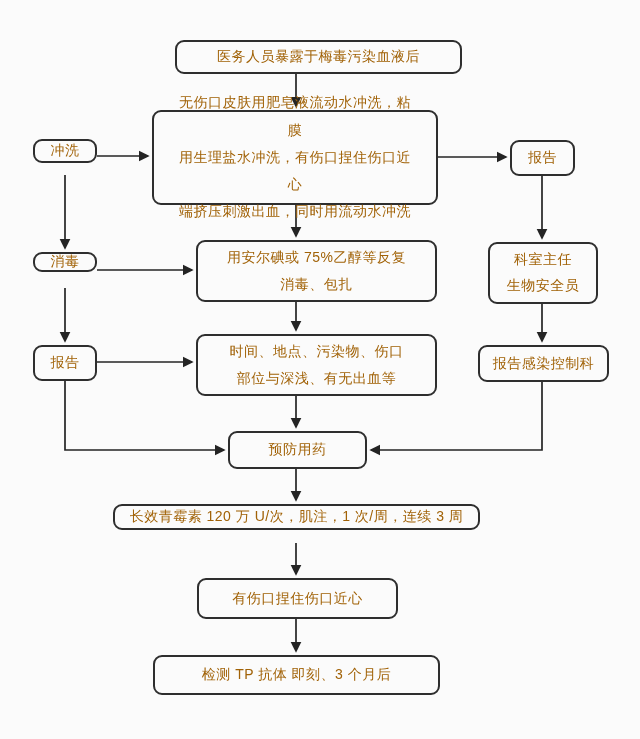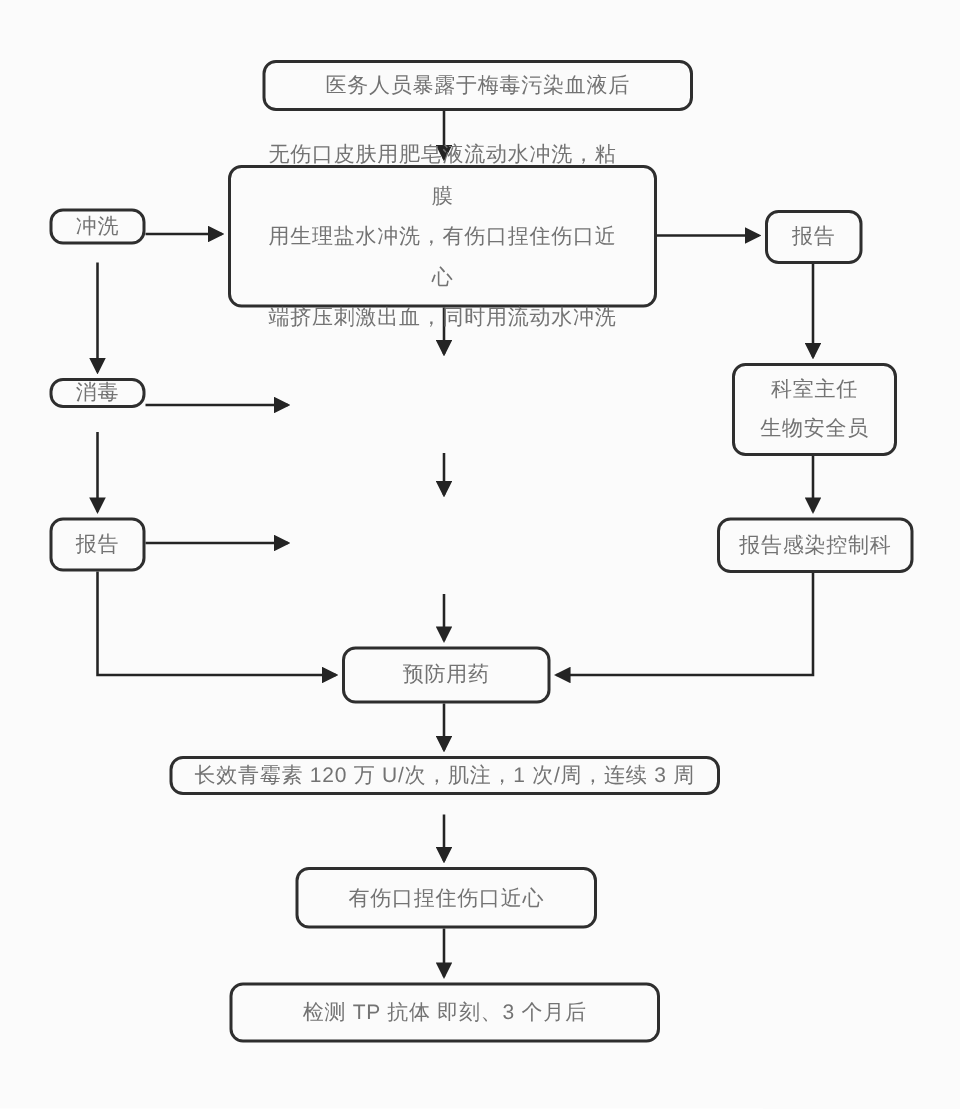--- a/index.html
+++ b/index.html
@@ -28,21 +28,21 @@
     stroke-width: 1.7;
     fill: none;
   }
   .node {
     position: absolute;
     z-index: 1;
     box-sizing: border-box;
     border: 2px solid #2e2e2e;
     border-radius: 9px;
     background: #fbfbfb;
-    color: #737373;
+    color: #a16207;
     display: flex;
     align-items: center;
     justify-content: center;
     text-align: center;
     font-size: 14px;
     line-height: 1.55;
     white-space: pre-line;
     letter-spacing: 0.5px;
   }
   #n-exposure        { left:175px; top:40px;  width:287px; height:34px; }
@@ -90,22 +90,26 @@
     <line x1="296" y1="619" x2="296" y2="651" marker-end="url(#arr)"></line>
   </svg>
 
   <div class="node" id="n-exposure">医务人员暴露于梅毒污染血液后</div>
   <div class="node" id="n-wash">无伤口皮肤用肥皂液流动水冲洗，粘膜
 用生理盐水冲洗，有伤口捏住伤口近心
 端挤压刺激出血，同时用流动水冲洗</div>
   <div class="node" id="n-rinse">冲洗</div>
   <div class="node" id="n-report-right">报告</div>
   <div class="node" id="n-disinfect">消毒</div>
+  <div class="node" id="n-disinfect-main">用安尔碘或 75%乙醇等反复
+消毒、包扎</div>
   <div class="node" id="n-dept-head">科室主任
 生物安全员</div>
   <div class="node" id="n-report-left">报告</div>
+  <div class="node" id="n-record">时间、地点、污染物、伤口
+部位与深浅、有无出血等</div>
   <div class="node" id="n-report-infection">报告感染控制科</div>
   <div class="node" id="n-prophylaxis">预防用药</div>
   <div class="node" id="n-penicillin">长效青霉素 120 万 U/次，肌注，1 次/周，连续 3 周</div>
   <div class="node" id="n-followup">有伤口捏住伤口近心</div>
   <div class="node" id="n-testtp">检测 TP 抗体  即刻、3 个月后</div>
 
 </div>
 
 </body></html>

